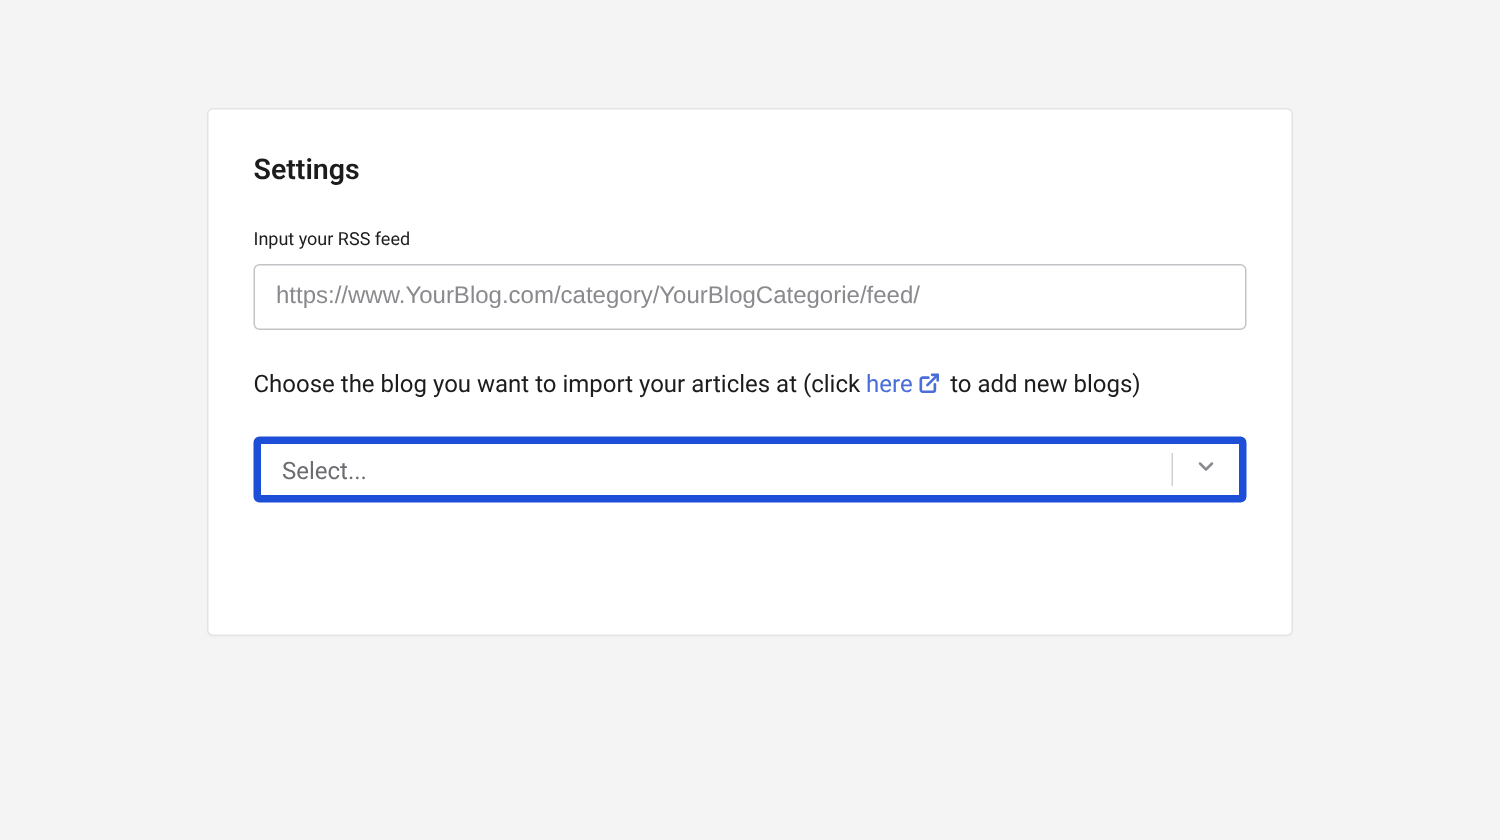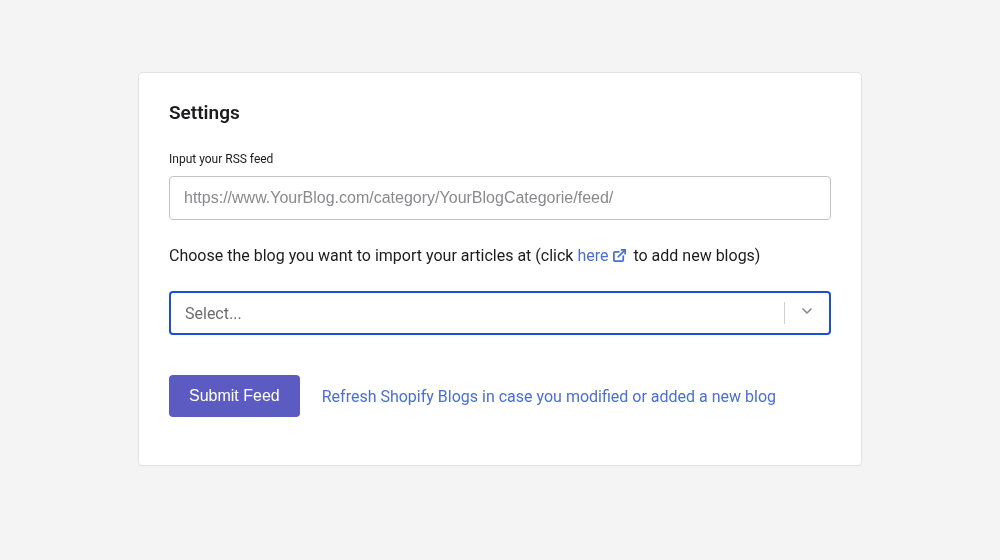--- a/index.html
+++ b/index.html
@@ -45,21 +45,21 @@
     .ext-icon {
       display: inline-block;
       vertical-align: -2px;
       margin-left: 4px;
       margin-right: 2px;
     }
     .select-wrap {
       position: relative;
       width: 100%;
       height: 44px;
-      border: 2px solid #1d4ed8;
+      border: 5px solid #1d4ed8;
       border-radius: 4px;
       background: #fff;
       display: flex;
       align-items: center;
       padding: 0 14px;
       margin-bottom: 40px;
       cursor: pointer;
     }
     .select-placeholder { color: #6d6d71; font-size: 16px; flex: 1; }
     .select-divider {
@@ -109,17 +109,13 @@
   <div class="select-wrap">
     <span class="select-placeholder">Select...</span>
     <span class="select-divider"></span>
     <span>
       <svg width="16" height="16" viewBox="0 0 24 24" fill="none" stroke="#8a8a8e" stroke-width="2.5" stroke-linecap="round" stroke-linejoin="round">
           <polyline points="6 9 12 15 18 9"></polyline>
         </svg>
     </span>
   </div>
 
-  <div class="actions">
-    <button class="submit-btn">Submit Feed</button>
-    <span class="refresh-link">Refresh Shopify Blogs in case you modified or added a new blog</span>
-  </div>
 </div>
 
 </body></html>

